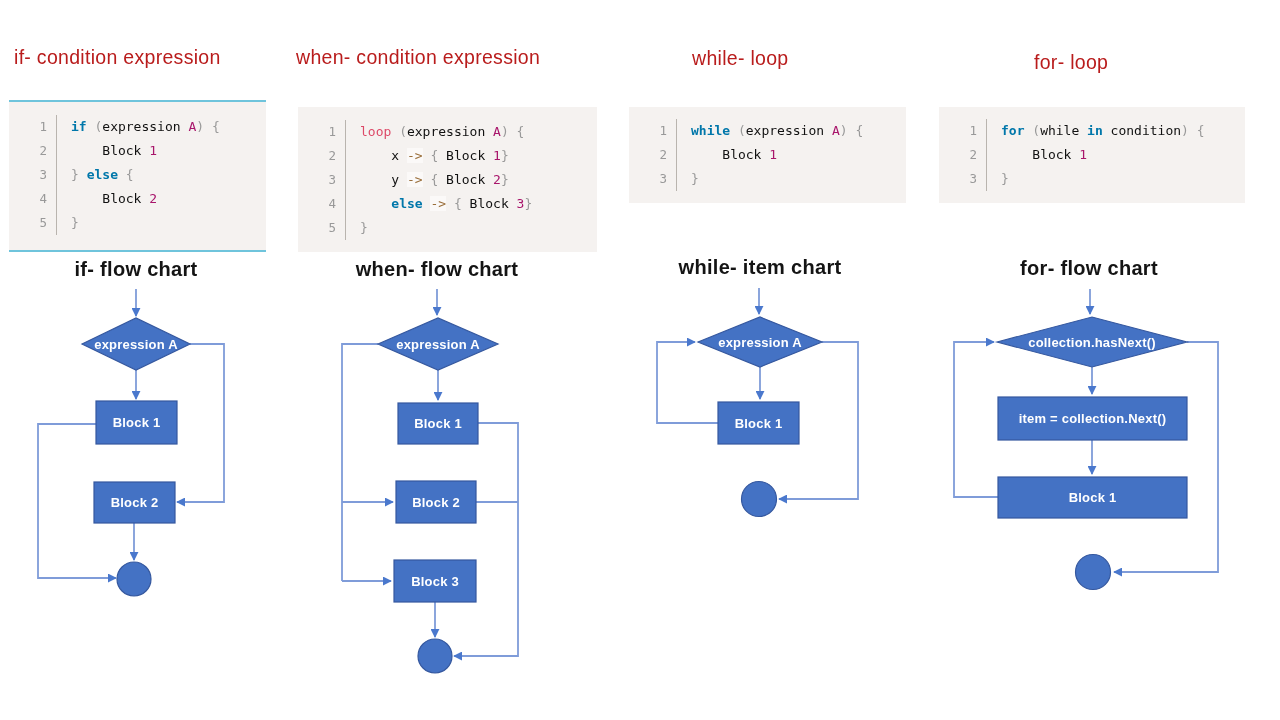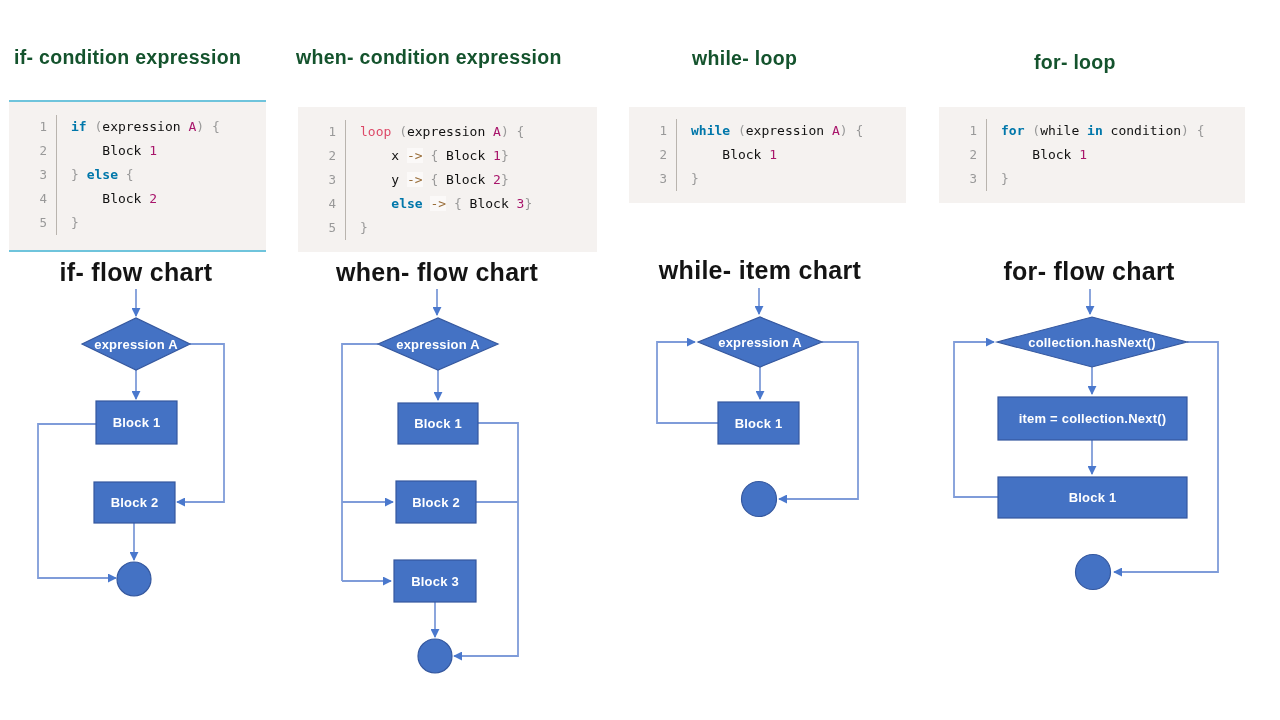--- a/index.html
+++ b/index.html
@@ -2,25 +2,25 @@
 <html><head>
 <meta charset="utf-8">
 <style>
   html,body{margin:0;padding:0;}
   body{
     width:1280px;height:720px;background:#ffffff;overflow:hidden;position:relative;
     font-family:"Liberation Sans",sans-serif;
   }
   
   .hd{
-    position:absolute;font-weight:700;font-size:19.5px;color:#14532d;
+    position:absolute;font-weight:400;font-size:19.5px;color:#b91c1c;
     letter-spacing:.3px;white-space:nowrap;text-align:center;
   }
   .fhd{
-    position:absolute;font-weight:700;font-size:25px;color:#141414;
+    position:absolute;font-weight:700;font-size:20px;color:#141414;
     letter-spacing:.3px;white-space:nowrap;transform:translateX(-50%);
   }
   
   .codeblock{
     position:absolute;background:#f5f2f0;
     font-family:"DejaVu Sans Mono","Liberation Mono",monospace;
     font-size:13px;color:#111;
   }
   .cb0{left:9px;top:100px;width:257px;padding:13px 0 15px;
        border-top:2px solid #6fc4dc;border-bottom:2px solid #6fc4dc;}

